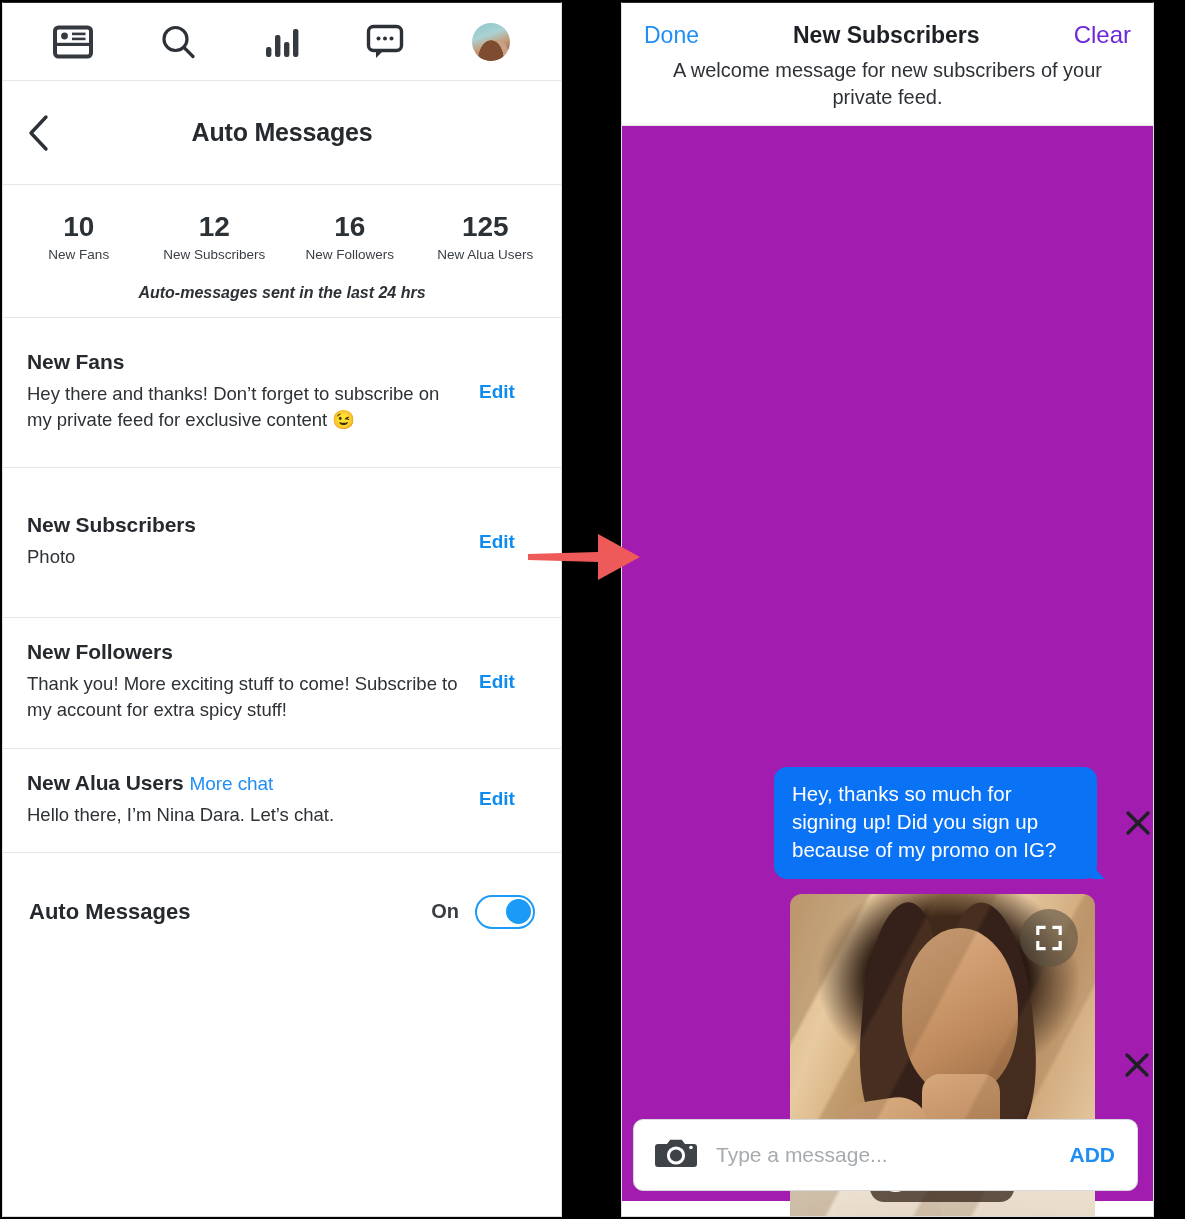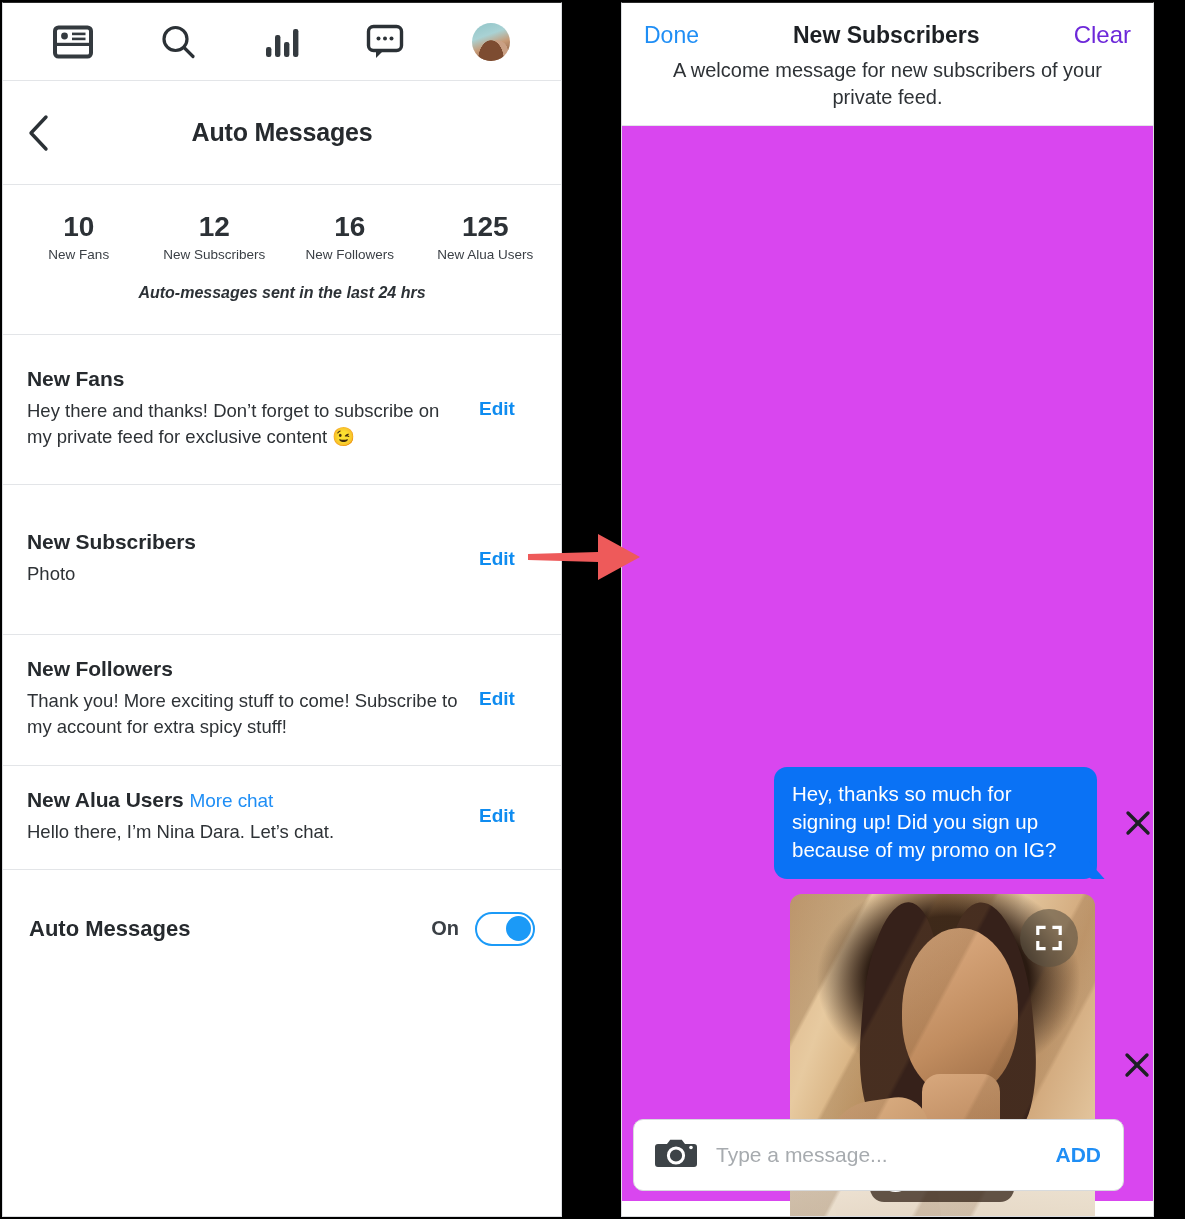--- a/index.html
+++ b/index.html
@@ -60,21 +60,21 @@
   }
   .backbtn {
     position: absolute; left: 14px; top: 50%; transform: translateY(-50%);
     width: 44px; height: 44px; display: flex; align-items: center; justify-content: center;
   }
   .subhead h1 {
     width: 100%; text-align: center;
     font-size: 25px; font-weight: 700; color: #262a2e; letter-spacing: -0.2px;
   }
 
-  .stats-block { padding: 26px 8px 32px; border-bottom: 1px solid #e3e5e8; }
+  .stats-block { padding: 26px 8px 15px; border-bottom: 1px solid #e3e5e8; }
   .stats-row { display: flex; }
   .stat { flex: 1; text-align: center; }
   .stat-num { font-size: 28px; font-weight: 700; color: #2c3136; line-height: 1.15; }
   .stat-lbl { font-size: 13.5px; color: #3a3f45; margin-top: 4px; }
   .stats-note {
     text-align: center; font-style: italic; font-weight: 700;
     font-size: 16px; color: #2c3136; margin-top: 22px;
   }
 
   .msg-item {
@@ -137,21 +137,21 @@
   .r-title { font-size: 23px; font-weight: 700; color: #1d2024; }
   .r-clear { font-size: 24px; color: #6d28d9; }
   .r-sub {
     margin-top: 8px; text-align: center;
     font-size: 20px; color: #2e3236; line-height: 1.34;
   }
 
   .r-body {
     position: relative;
     height: 1075px;
-    background: #d946ef;
+    background: #a21caf;
     text-decoration: underline;
   }
 
   .bubble-row {
     position: absolute; left: 0; right: 0; top: 641px;
     display: flex; align-items: center;
   }
   .bubble {
     margin-left: 152px;
     max-width: 352px;
@@ -237,21 +237,21 @@
     border-radius: 14px;
     display: flex; align-items: center; gap: 13px;
   }
   .lock-circle {
     width: 31px; height: 31px; border-radius: 50%; background: #fff;
     display: flex; align-items: center; justify-content: center;
   }
   .price-text { color: #fff; font-size: 21px; font-weight: 400; }
 
   .composer {
-    position: absolute; left: 11px; right: 29px; bottom: 10px;
+    position: absolute; left: 11px; right: 15px; bottom: 10px;
     height: 72px;
     border: 1px solid #d7dadd;
     border-radius: 10px;
     display: flex; align-items: center;
     padding: 0 22px 0 20px;
     background: #fff;
   }
   .composer-input {
     flex: 1; border: 0; outline: 0; margin-left: 18px;
     font-family: "Liberation Sans", sans-serif;

